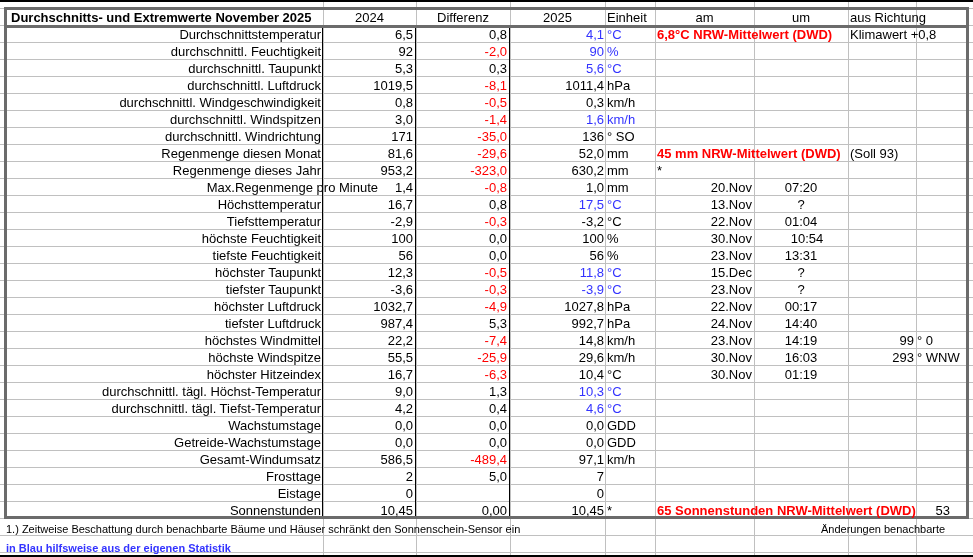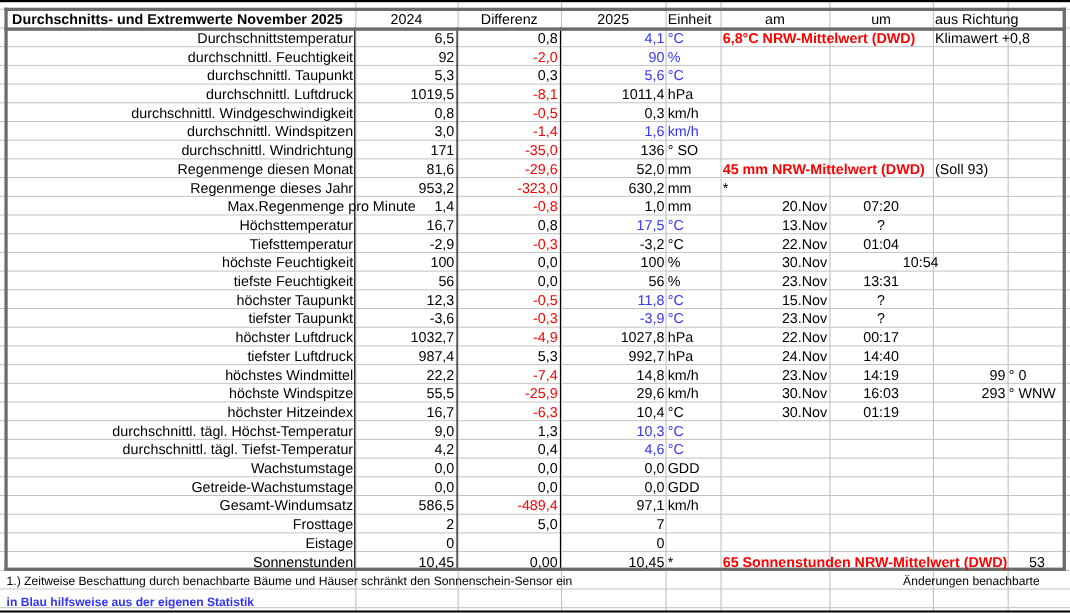--- a/index.html
+++ b/index.html
@@ -202,42 +202,42 @@
         <div class="cell r" style="left:848px;width:66px"></div>
         <div class="cell l" style="left:917px;width:50px"></div>
       </div>
       <div class="row" style="top: 230px; padding-left: 28px;">
         <div class="cell r" style="left:8px;width:313px">höchste Feuchtigkeit</div>
         <div class="cell r" style="left:323px;width:90px">100</div>
         <div class="cell r" style="left:416px;width:91px">0,0</div>
         <div class="cell r" style="left:510px;width:94px">100</div>
         <div class="cell l" style="left:607px;width:48px">%</div>
         <div class="cell r" style="left:657px;width:95px">30.Nov</div>
-        <div class="cell c" style="left:790px;width:94px">10:54</div>
+        <div class="cell c" style="left:760px;width:94px">10:54</div>
         <div class="cell r" style="left:848px;width:66px"></div>
         <div class="cell l" style="left:917px;width:50px"></div>
       </div>
       <div class="row" style="top: 247px;">
         <div class="cell r" style="left:8px;width:313px">tiefste Feuchtigkeit</div>
         <div class="cell r" style="left:323px;width:90px">56</div>
         <div class="cell r" style="left:416px;width:91px">0,0</div>
         <div class="cell r" style="left:510px;width:94px">56</div>
         <div class="cell l" style="left:607px;width:48px">%</div>
         <div class="cell r" style="left:657px;width:95px">23.Nov</div>
         <div class="cell c" style="left:754px;width:94px">13:31</div>
         <div class="cell r" style="left:848px;width:66px"></div>
         <div class="cell l" style="left:917px;width:50px"></div>
       </div>
       <div class="row" style="top: 264px;">
         <div class="cell r" style="left:8px;width:313px">höchster Taupunkt</div>
         <div class="cell r" style="left:323px;width:90px">12,3</div>
         <div class="cell r red" style="left:416px;width:91px">-0,5</div>
         <div class="cell r blue" style="left:510px;width:94px">11,8</div>
         <div class="cell l blue" style="left:607px;width:48px">°C</div>
-        <div class="cell r" style="left:657px;width:95px">15.Nov</div>
+        <div class="cell r" style="left:657px;width:95px">15.Dec</div>
         <div class="cell c" style="left:754px;width:94px">?</div>
         <div class="cell r" style="left:848px;width:66px"></div>
         <div class="cell l" style="left:917px;width:50px"></div>
       </div>
       <div class="row" style="top: 281px;">
         <div class="cell r" style="left:8px;width:313px">tiefster Taupunkt</div>
         <div class="cell r" style="left:323px;width:90px">-3,6</div>
         <div class="cell r red" style="left:416px;width:91px">-0,3</div>
         <div class="cell r blue" style="left:510px;width:94px">-3,9</div>
         <div class="cell l blue" style="left:607px;width:48px">°C</div>

